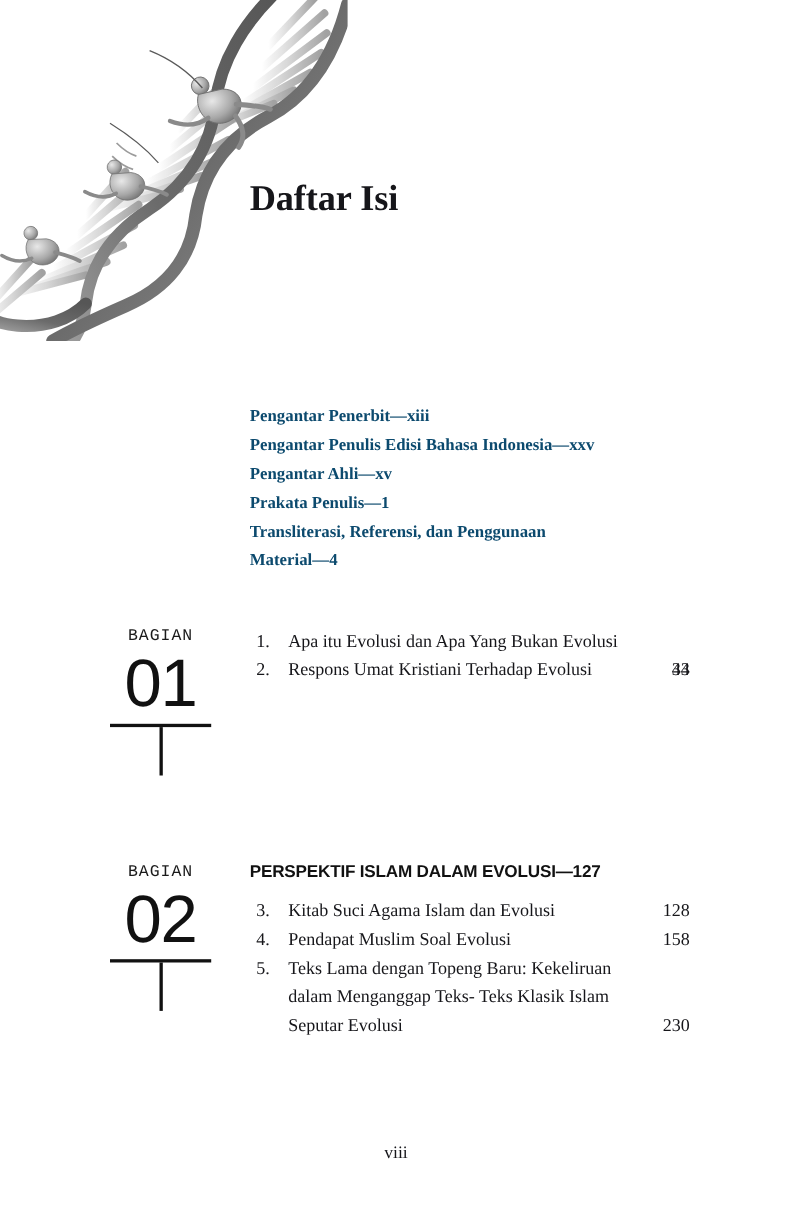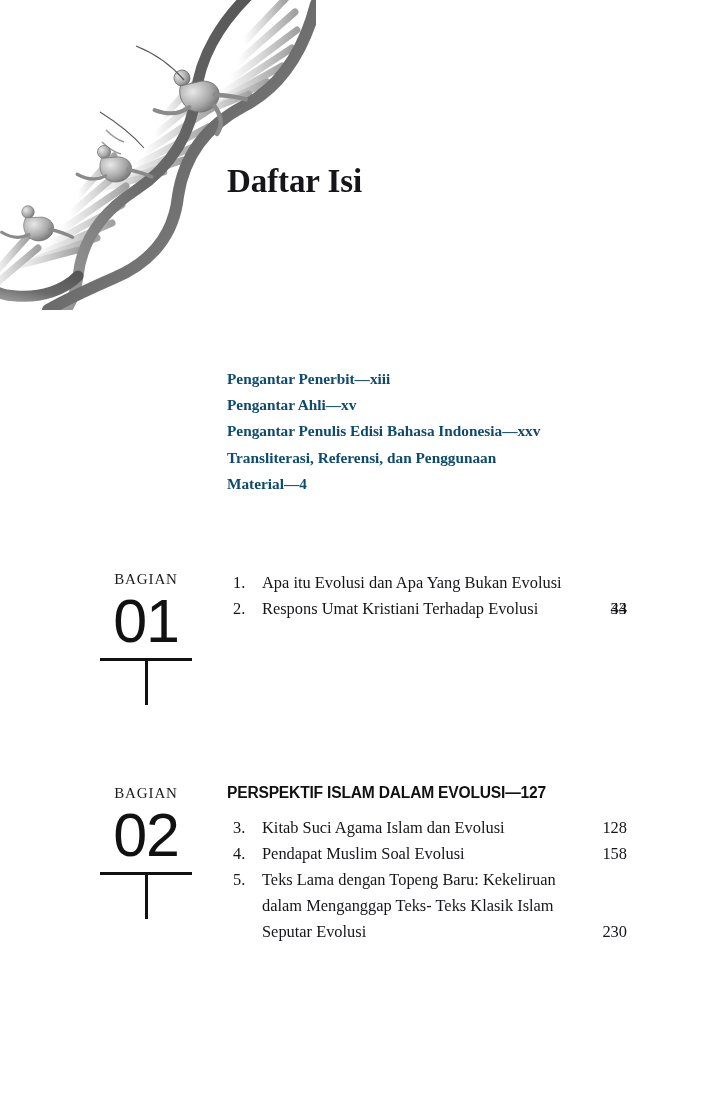--- a/index.html
+++ b/index.html
@@ -64,21 +64,21 @@
   .part-2 { top: 784px; }
 
   .part-marker {
     position: absolute;
     left: 86px;
     top: 0;
     width: 120px;
     text-align: center;
   }
   .part-kicker {
-    font-family: Liberation Serif, serif;
+    font-family: Liberation Mono, monospace;
     font-size: 15px;
     letter-spacing: 0.9px;
     color: #1a1a1a;
     line-height: 18px;
   }
   .part-number {
     font-family: "Liberation Sans", "DejaVu Sans", sans-serif;
     font-size: 61px;
     font-weight: normal;
     line-height: 62px;
@@ -260,22 +260,23 @@
 
       <path d="M 150 56 C 170 64 186 76 198 90" fill="none" stroke="#5a5a5a" stroke-width="1.3"></path>
       <path d="M 114 122 C 130 132 146 144 158 158" fill="none" stroke="#5a5a5a" stroke-width="1.1"></path>
     </svg>
   </div>
 
   <div class="doc-title">Daftar Isi</div>
 
   <div class="frontmatter">
     <div class="fm-line">Pengantar Penerbit—xiii</div>
+    <div class="fm-line">Pengantar Penulis Edisi Bahasa Indonesia—xxv</div>
     <div class="fm-line">Pengantar Ahli—xv</div>
-    <div class="fm-line">Pengantar Penulis Edisi Bahasa Indonesia—xxv</div>
+    <div class="fm-line">Prakata Penulis—1</div>
     <div class="fm-line">Transliterasi, Referensi, dan Penggunaan
 Material—4</div>
   </div>
 
   <div class="part part-1">
     <div class="part-marker">
       <div class="part-kicker">BAGIAN</div>
       <div class="part-number">01</div>
       <div class="part-rule"></div>
       <div class="part-stem"></div>
@@ -322,14 +323,15 @@
       <div class="toc-entry">
         <span class="toc-num">5.</span>
         <span class="toc-title">Teks Lama dengan Topeng Baru:
 Kekeliruan dalam Menganggap Teks-
 Teks Klasik Islam Seputar Evolusi</span>
         <span class="toc-page pg-row-2">230</span>
       </div>
     </div>
   </div>
 
+  <div class="folio">viii</div>
 
 </div>
 
 </body></html>

